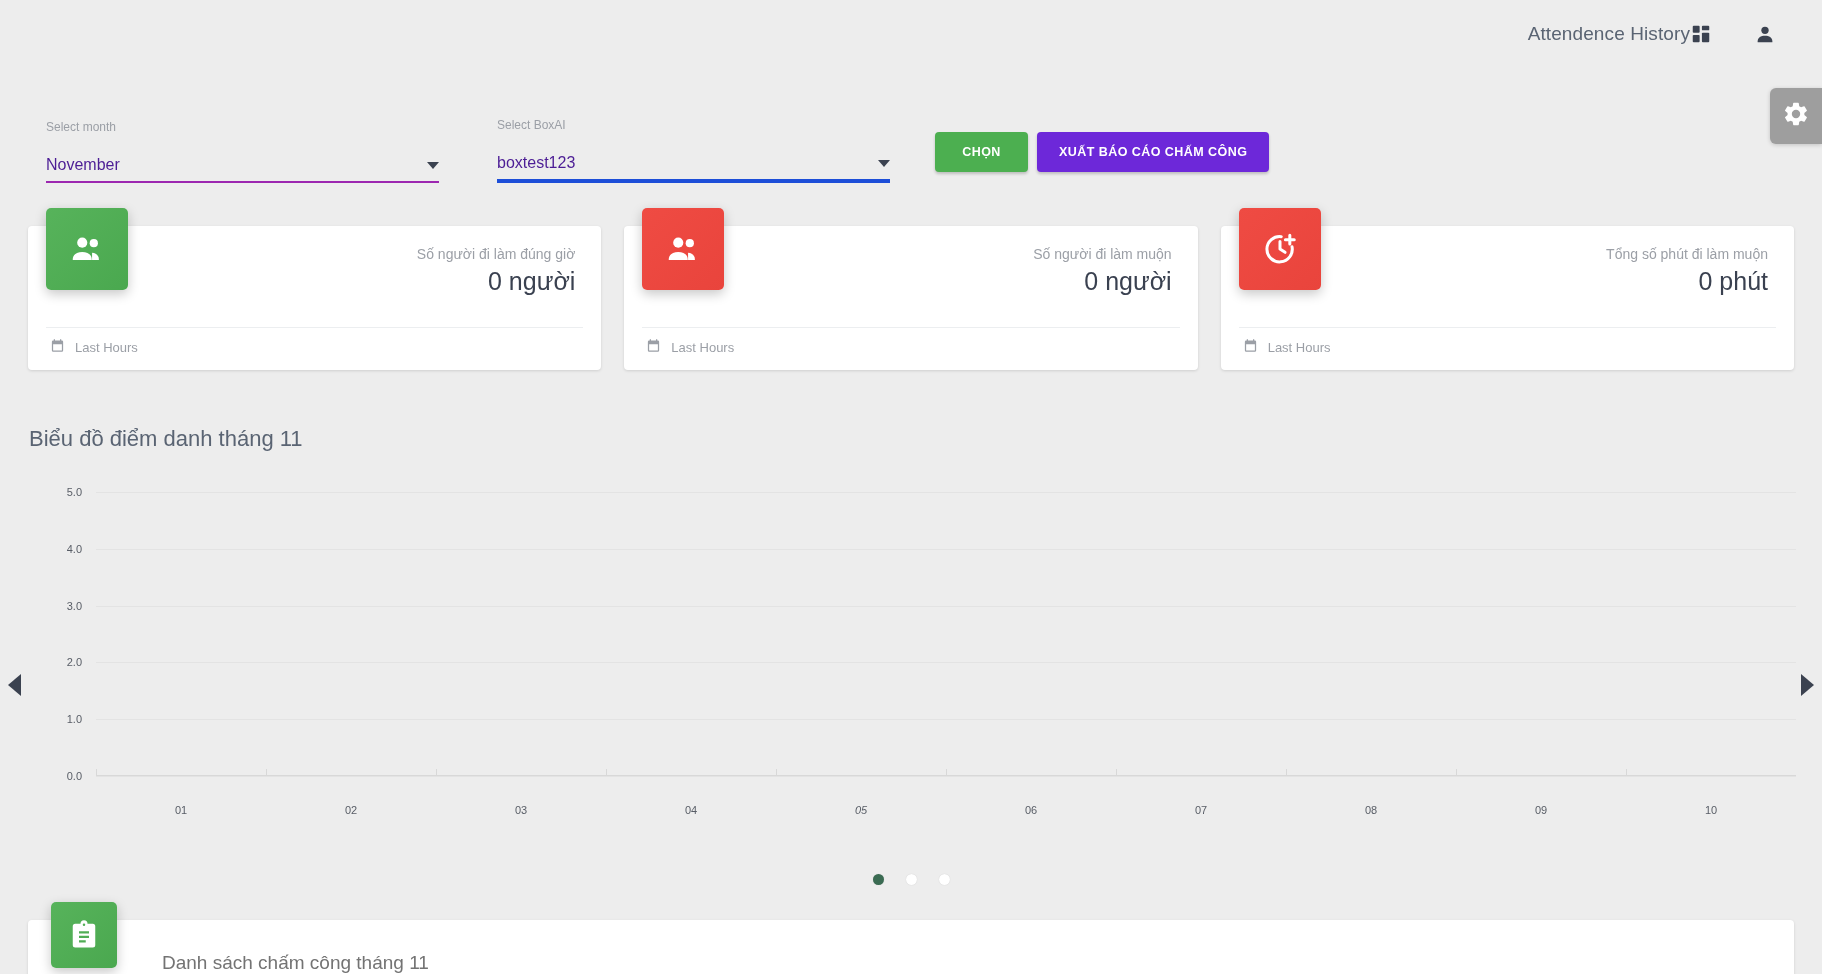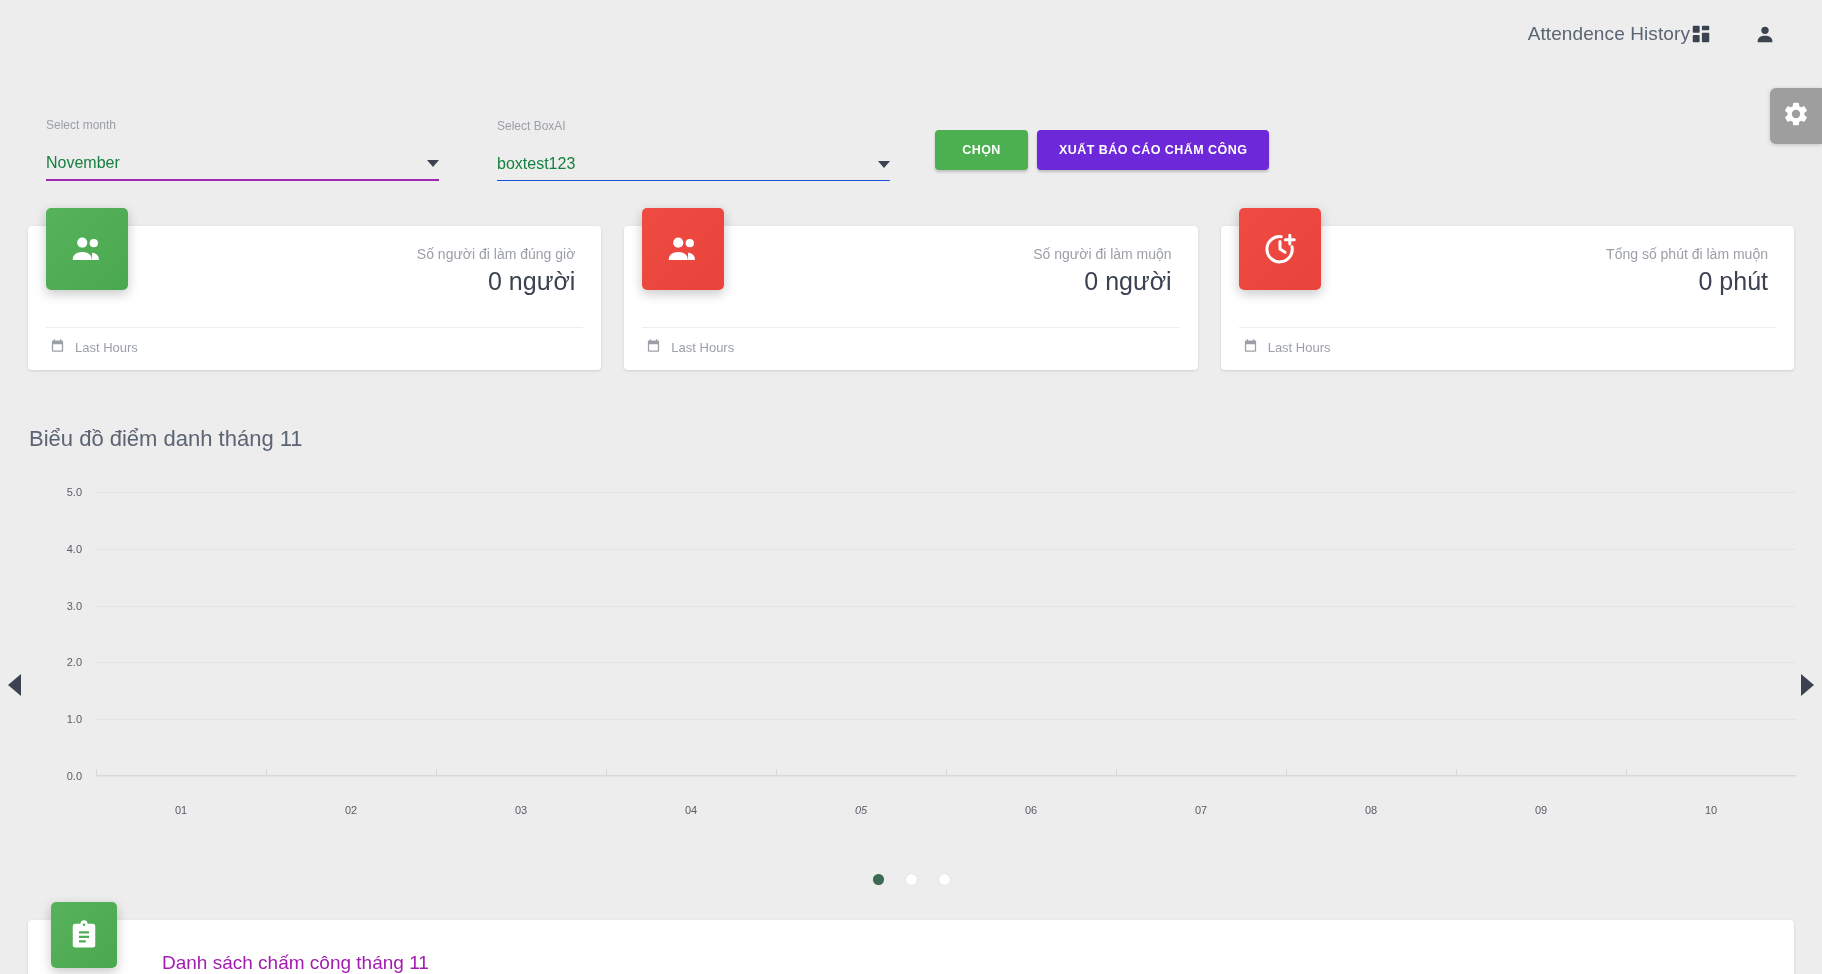--- a/index.html
+++ b/index.html
@@ -42,22 +42,22 @@
   .filters { position: absolute; top: 118px; left: 46px; display: flex; align-items: flex-end; }
   .field { position: relative; }
   .field.month { width: 393px; margin-right: 58px; }
   .field.box   { width: 393px; margin-right: 45px; }
   .field-label { font-size: 12px; color: #9b9fa6; margin-bottom: 22px; display: block; }
   .field-row {
     display: flex; align-items: flex-end; justify-content: space-between;
     padding-bottom: 7px;
   }
   .field.month .field-row { border-bottom: 2px solid #9c27b0; }
-  .field.box   .field-row { border-bottom: 1px solid #1d4ed8; }
-  .field-value { font-size: 16px; color: #15803d; }
+  .field.box   .field-row { border-bottom: 4px solid #1d4ed8; }
+  .field-value { font-size: 16px; color: #4c1d95; }
   .caret { width: 0; height: 0; border-left: 6px solid transparent;
            border-right: 6px solid transparent; border-top: 7px solid #3b4250;
            margin-bottom: 5px; cursor: pointer; }
   .btn {
     border: none; border-radius: 4px; color: #fff; cursor: pointer;
     font-size: 12.5px; font-weight: 700; letter-spacing: .45px;
     font-family: "Liberation Sans", sans-serif;
     box-shadow: 0 2px 3px rgba(0,0,0,.20);
     height: 40px; padding: 0 22px; margin-bottom: 11px;
   }
@@ -110,21 +110,21 @@
 
   
   .bottom-panel { position: absolute; top: 920px; left: 28px; width: 1766px;
                   height: 90px; background: #fff; border-radius: 4px;
                   box-shadow: 0 1px 3px rgba(0,0,0,.13); }
   .bottom-icon { position: absolute; top: -18px; left: 23px; width: 66px; height: 66px;
                  border-radius: 5px; background: linear-gradient(135deg,#57b35b,#4aa84f);
                  display: flex; align-items: center; justify-content: center;
                  box-shadow: 0 4px 12px rgba(0,0,0,.22); }
   .bottom-title { position: absolute; left: 134px; top: 32px;
-                  font-size: 19px; color: #a21caf; }
+                  font-size: 19px; color: #737373; }
 </style>
 </head>
 <body>
 
 <div class="app">
 
   <div class="topbar">
     <div class="page-title">Attendence History</div>
     <div class="topbar-icons">
       <span class="ticon">

